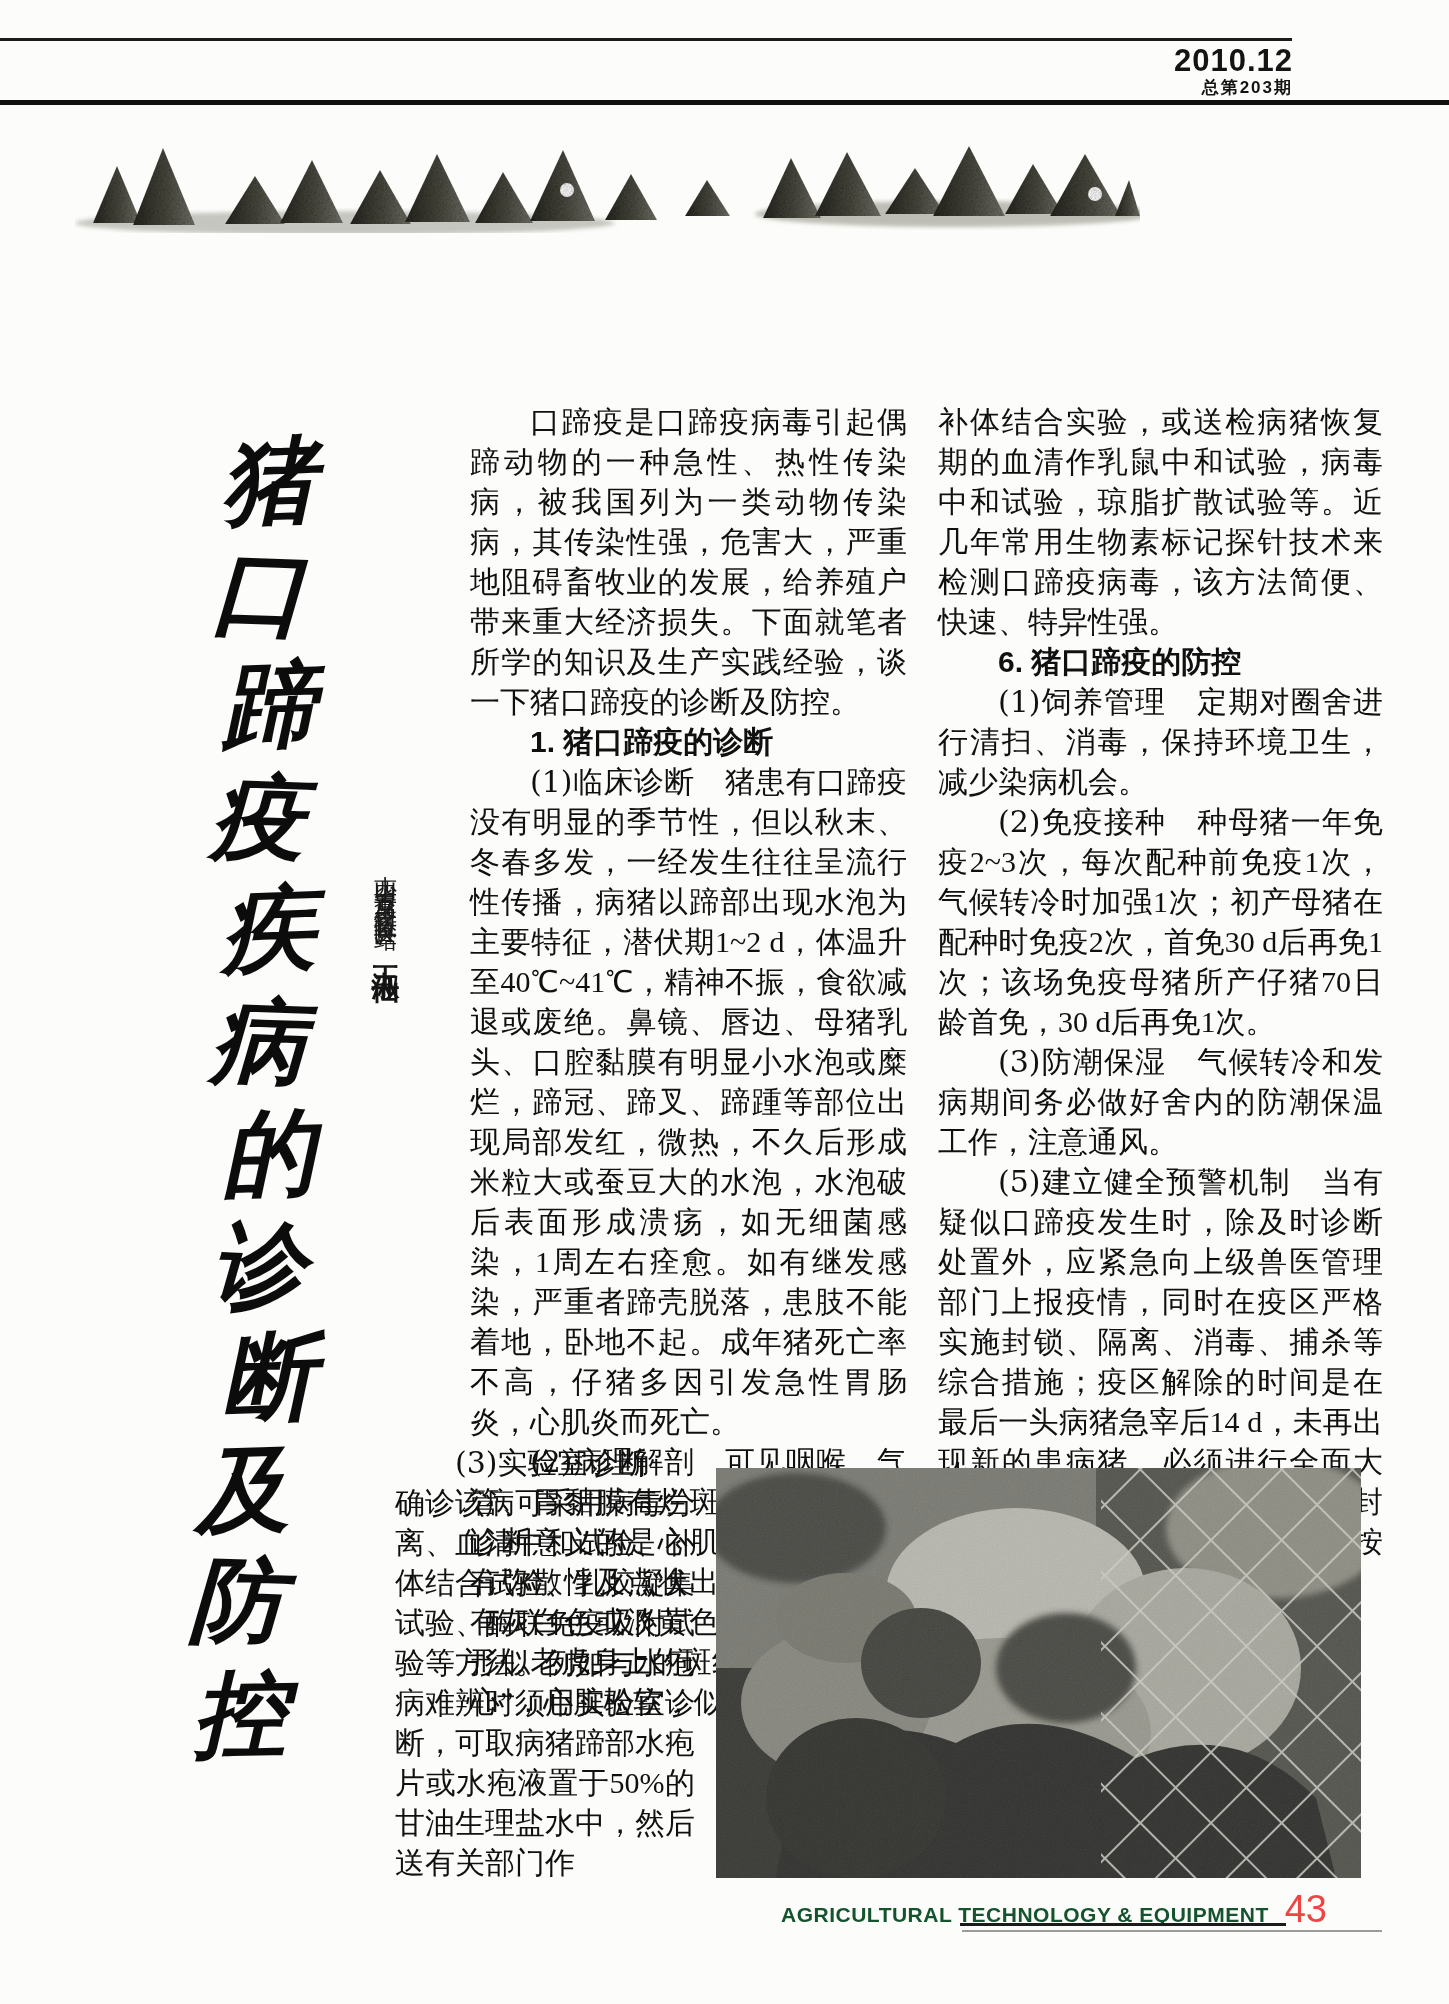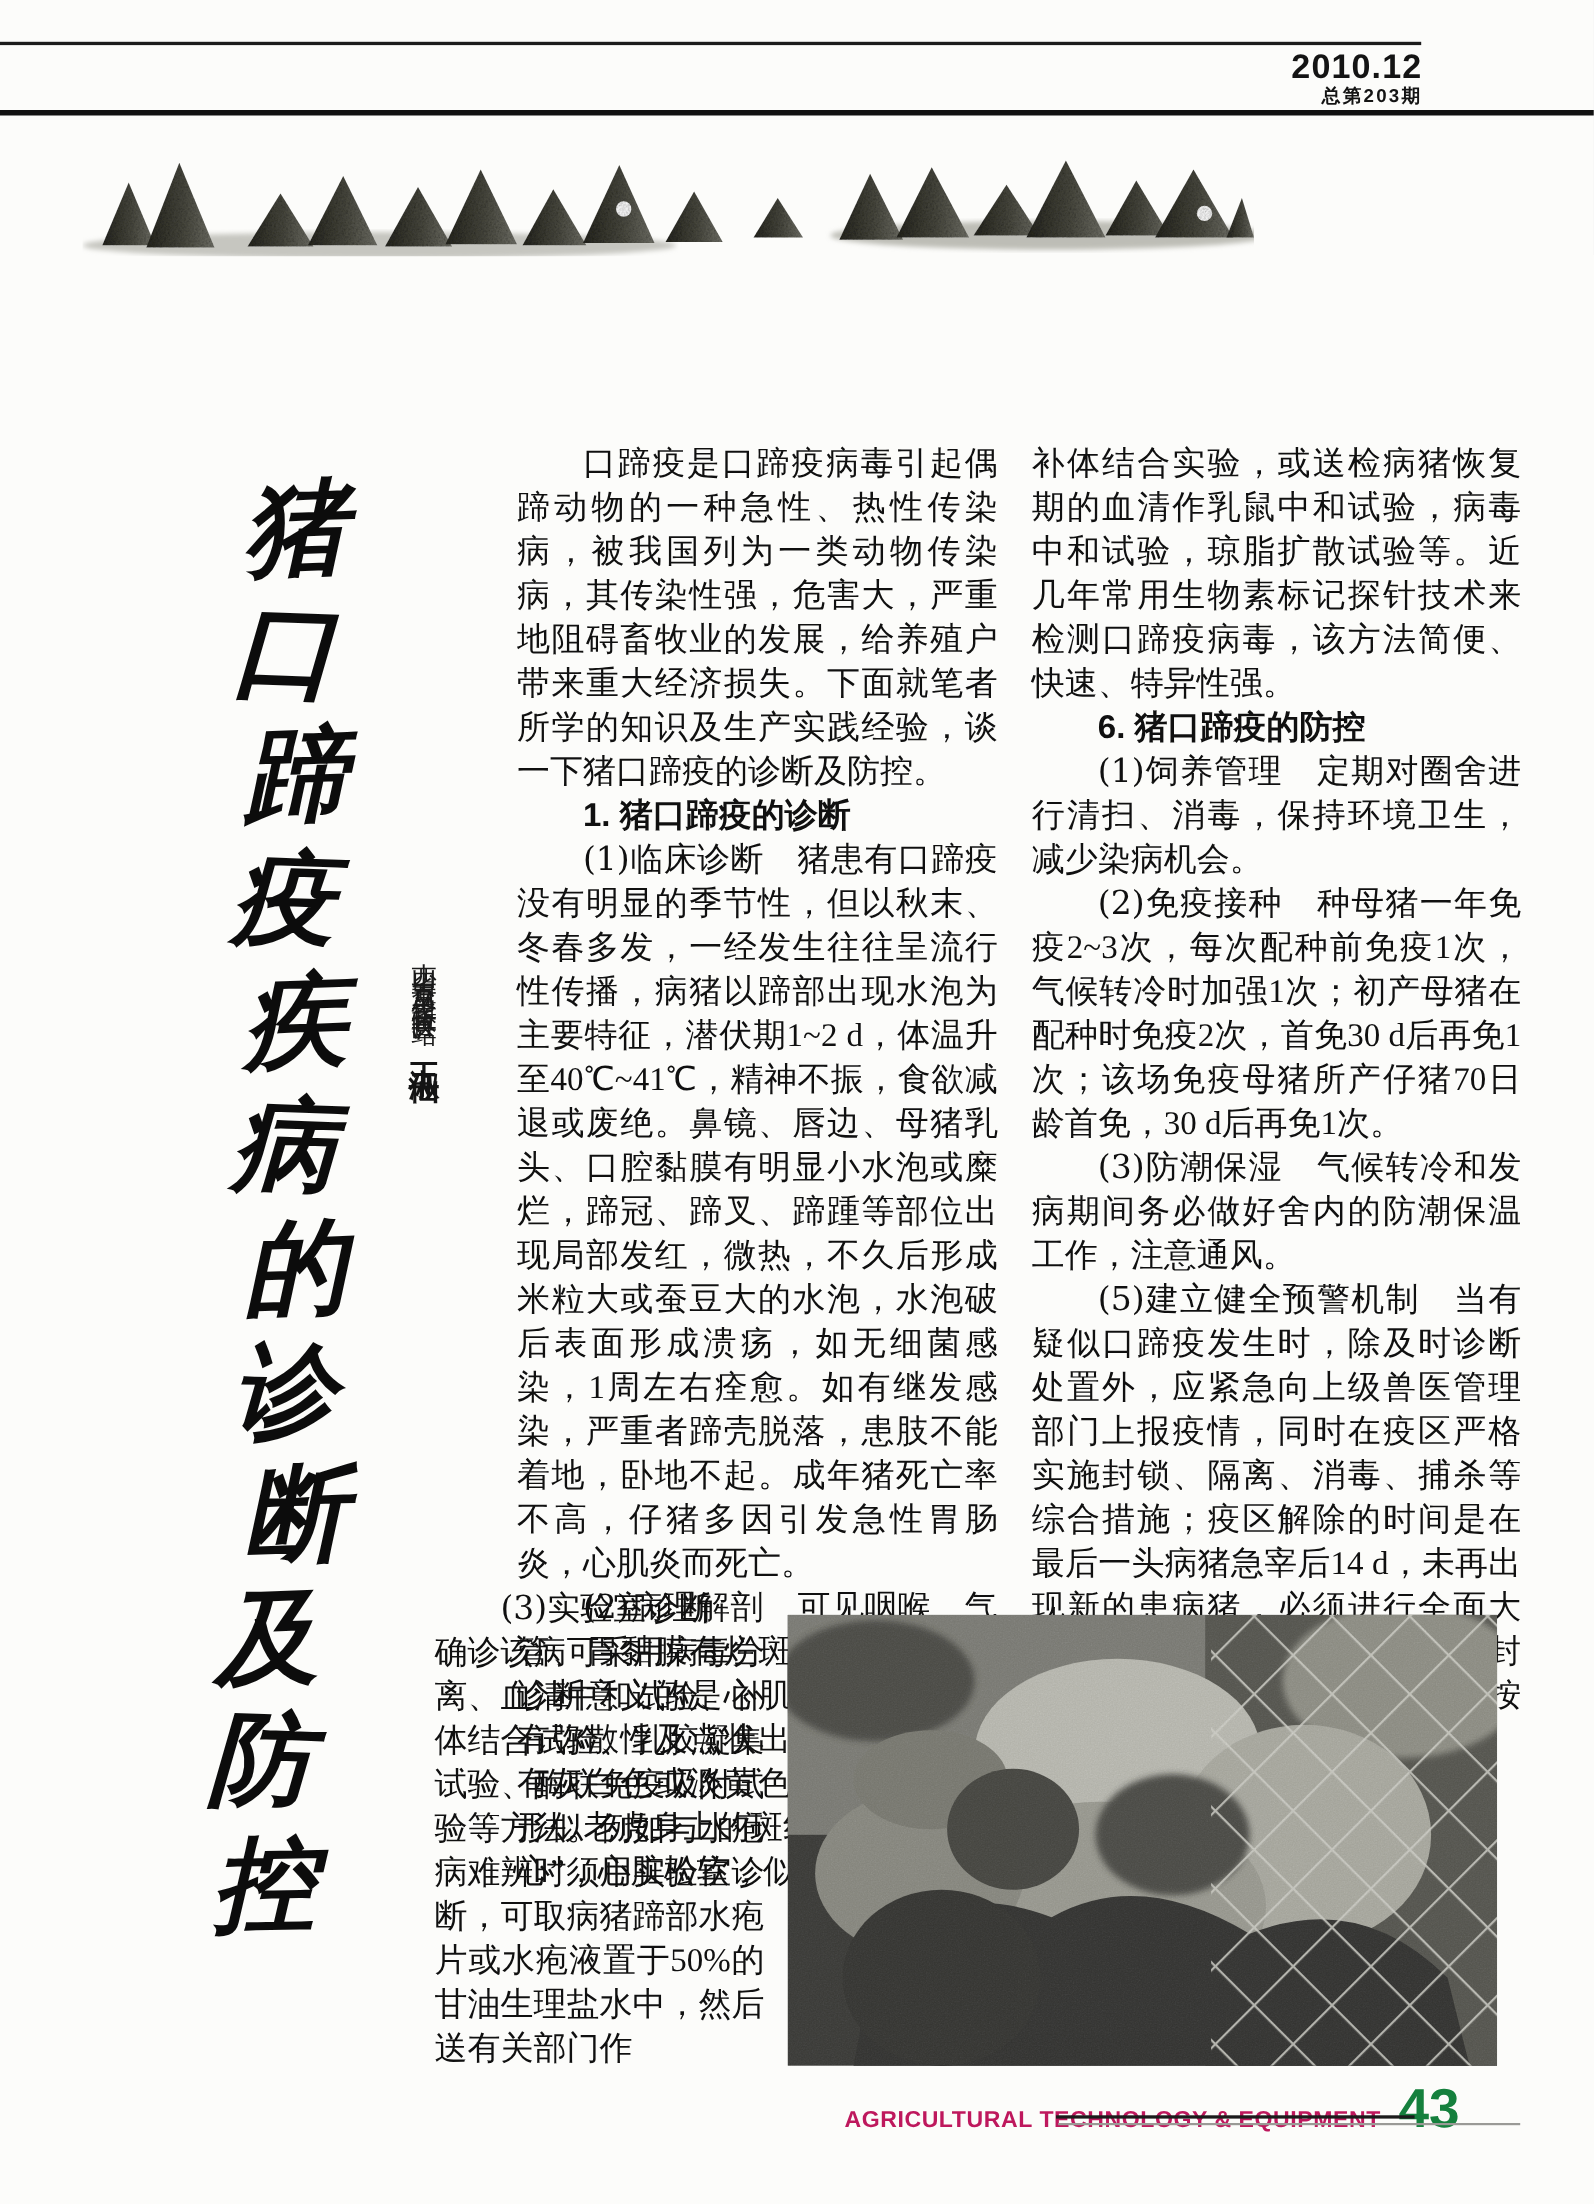--- a/index.html
+++ b/index.html
@@ -38,22 +38,22 @@
   .col-narrow{left:395px;top:1443px;width:300px;}
   .indent{text-indent:2em;}
   .sec-heading{font-family:"Liberation Sans",sans-serif;font-weight:bold;text-indent:2em;}
   .kai{font-family:"DejaVu Serif",serif;}
 
   
   .photo{position:absolute;left:716px;top:1468px;width:645px;height:410px;}
 
   
   .footer{position:absolute;right:122px;top:1888px;display:flex;align-items:baseline;gap:16px;font-family:"Liberation Sans",sans-serif;}
-  .footer-journal{font-size:21px;font-weight:bold;letter-spacing:0.5px;color:#be185d;}
-  .footer-page{font-size:50px;font-weight:bold;color:#15803d;}
+  .footer-journal{font-size:21px;font-weight:bold;letter-spacing:0.5px;color:#14532d;}
+  .footer-page{font-size:38px;font-weight:normal;color:#ef4444;}
   .footer-rule{position:absolute;left:960px;top:1923px;width:326px;height:3px;background:#1b1b1b;}
   .footer-rule2{position:absolute;left:962px;top:1930px;width:420px;height:2px;background:#9a9a96;}
 </style>
 </head>
 <body>
 
 <div class="page">
 
   <div class="rule-thin"></div>
   <div class="rule-thick"></div>

